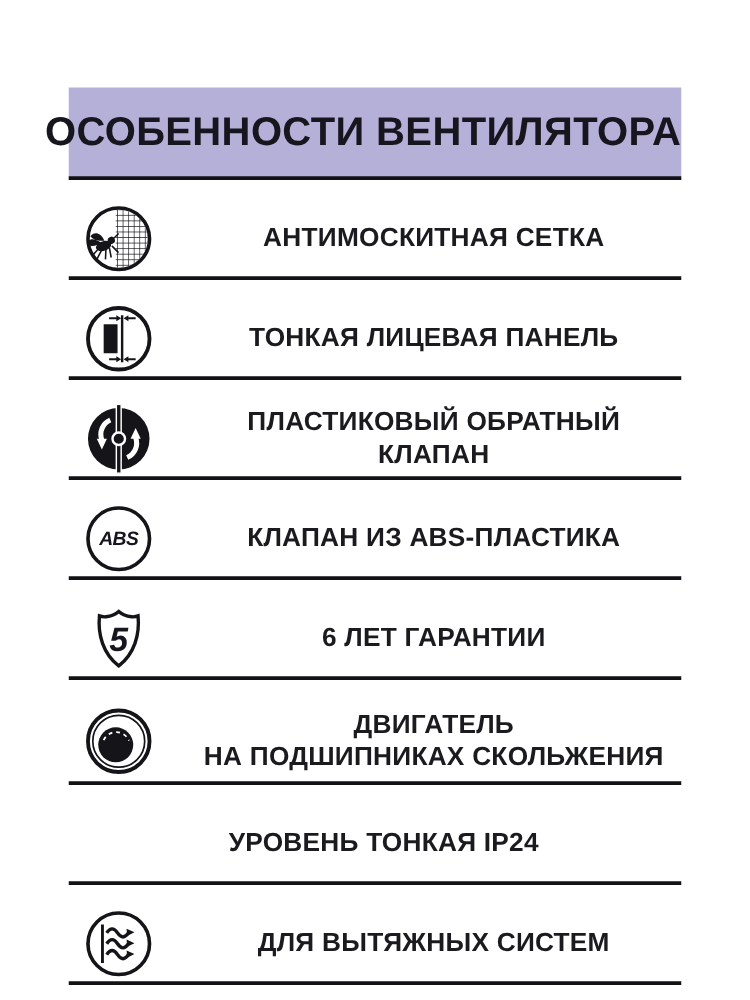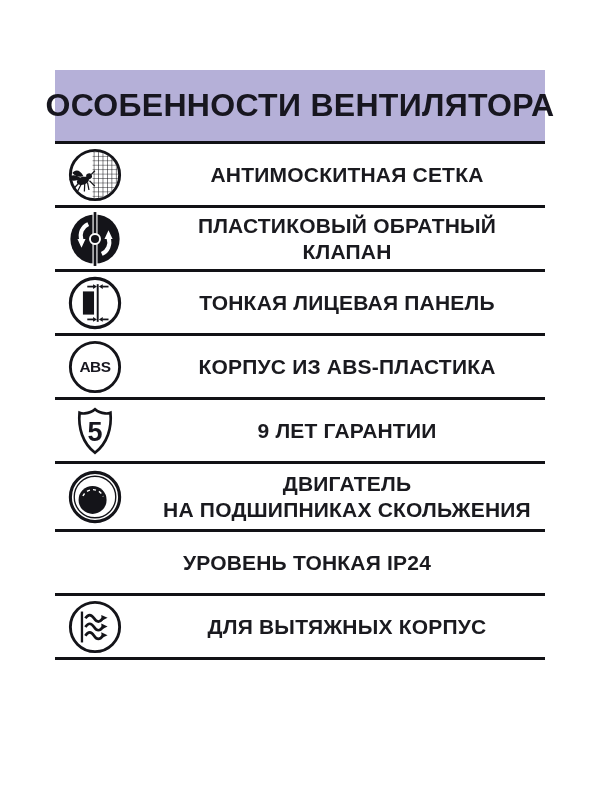--- a/index.html
+++ b/index.html
@@ -3,28 +3,28 @@
 <meta charset="utf-8">
 <style>
   html,body{margin:0;padding:0;background:#ffffff;}
   .canvas{
     position:relative;width:600px;height:800px;background:#ffffff;
     font-family:"Liberation Sans","DejaVu Sans",sans-serif;overflow:hidden;
   }
   .content{position:absolute;left:55px;top:70px;width:490px;}
   .banner{
     height:71px;background:#b5b0d8;border-bottom:3px solid #121216;
-    display:flex;align-items:center;justify-content:center;
+    display:flex;align-items:center;justify-content:flex-end;
   }
   .banner .title{
     font-size:32px;font-weight:700;color:#17161f;letter-spacing:.3px;white-space:nowrap;
   }
-  .row{display:flex;align-items:center;height:61px;border-bottom:3px solid #121216;background:#fff;}
+  .row{display:flex;align-items:center;height:61px;border-bottom:3px solid #121216;background:#fff;margin-top:16px;}
   .row.tall{height:65px;justify-content:space-between;}
-  .icon-cell{flex:0 0 80px;width:80px;display:flex;align-items:center;justify-content:center;}
+  .icon-cell{flex:0 0 80px;width:80px;display:flex;align-items:center;justify-content:center;font-style:italic;}
   .label{
     flex:1;text-align:center;padding-left:16px;padding-right:2px;
     font-size:21px;font-weight:700;color:#1a1a1f;line-height:1.22;
     white-space:pre-line;letter-spacing:.2px;
   }
   svg{display:block;}
   svg text{font-family:"Liberation Sans","DejaVu Sans",sans-serif;font-weight:700;fill:#17161f;}
 </style>
 </head>
 <body>
@@ -58,72 +58,72 @@
             <path d="M-2 2 L-9 9 M1 3 L-2 11 M4 3 L3 11 M6.5 2 L10 9 M-5 1 L-12 5" stroke="#141419" stroke-width="1.3" fill="none"></path>
           </g>
         </svg>
       </div>
       <div class="label">АНТИМОСКИТНАЯ СЕТКА</div>
     </div>
 
     <div class="row">
       <div class="icon-cell">
         <svg width="56" height="56" viewBox="0 0 58 58">
-          <circle cx="29" cy="29" r="25.5" fill="#141419"></circle>
-          <path d="M22 13.5 A13 13 0 0 0 15 30" fill="none" stroke="#ffffff" stroke-width="4.2"></path>
-          <polygon points="10.8,29 19.2,29 15,38" fill="#ffffff"></polygon>
-          <path d="M36 44.5 A13 13 0 0 0 43 28" fill="none" stroke="#ffffff" stroke-width="4.2"></path>
-          <polygon points="38.8,29 47.2,29 43,20" fill="#ffffff"></polygon>
-          <rect x="27" y="0.5" width="4" height="57" fill="#141419" stroke="#ffffff" stroke-width="1.2"></rect>
-          <circle cx="29" cy="29" r="5.2" fill="#141419" stroke="#ffffff" stroke-width="2"></circle>
-        </svg>
-      </div>
-      <div class="label">ПЛАСТИКОВЫЙ ОБРАТНЫЙ КЛАПАН</div>
-    </div>
-
-    <div class="row">
-      <div class="icon-cell">
-        <svg width="56" height="56" viewBox="0 0 58 58">
           <circle cx="29" cy="29" r="25.5" fill="none" stroke="#141419" stroke-width="3.2"></circle>
           <rect x="16.5" y="17" width="11.5" height="24" fill="#141419"></rect>
           <line x1="31.8" y1="9.5" x2="31.8" y2="48.5" stroke="#141419" stroke-width="2"></line>
           <path d="M21 12 H27.5" stroke="#141419" stroke-width="1.8"></path>
           <polygon points="27,9.6 31,12 27,14.4" fill="#141419"></polygon>
           <path d="M43 12 H36.5" stroke="#141419" stroke-width="1.8"></path>
           <polygon points="37,9.6 33,12 37,14.4" fill="#141419"></polygon>
           <path d="M21 46 H27.5" stroke="#141419" stroke-width="1.8"></path>
           <polygon points="27,43.6 31,46 27,48.4" fill="#141419"></polygon>
           <path d="M43 46 H36.5" stroke="#141419" stroke-width="1.8"></path>
           <polygon points="37,43.6 33,46 37,48.4" fill="#141419"></polygon>
         </svg>
       </div>
       <div class="label">ТОНКАЯ ЛИЦЕВАЯ ПАНЕЛЬ</div>
     </div>
 
     <div class="row">
       <div class="icon-cell">
         <svg width="56" height="56" viewBox="0 0 58 58">
+          <circle cx="29" cy="29" r="25.5" fill="#141419"></circle>
+          <path d="M22 13.5 A13 13 0 0 0 15 30" fill="none" stroke="#ffffff" stroke-width="4.2"></path>
+          <polygon points="10.8,29 19.2,29 15,38" fill="#ffffff"></polygon>
+          <path d="M36 44.5 A13 13 0 0 0 43 28" fill="none" stroke="#ffffff" stroke-width="4.2"></path>
+          <polygon points="38.8,29 47.2,29 43,20" fill="#ffffff"></polygon>
+          <rect x="27" y="0.5" width="4" height="57" fill="#141419" stroke="#ffffff" stroke-width="1.2"></rect>
+          <circle cx="29" cy="29" r="5.2" fill="#141419" stroke="#ffffff" stroke-width="2"></circle>
+        </svg>
+      </div>
+      <div class="label">ПЛАСТИКОВЫЙ ОБРАТНЫЙ КЛАПАН</div>
+    </div>
+
+    <div class="row">
+      <div class="icon-cell">
+        <svg width="56" height="56" viewBox="0 0 58 58">
           <circle cx="29" cy="29" r="25.5" fill="none" stroke="#141419" stroke-width="3"></circle>
           <text x="29" y="34.5" font-size="16" text-anchor="middle" letter-spacing="-0.5">ABS</text>
         </svg>
       </div>
-      <div class="label">КОРПУС ИЗ ABS-ПЛАСТИКА</div>
+      <div class="label">КЛАПАН ИЗ ABS-ПЛАСТИКА</div>
     </div>
 
     <div class="row">
       <div class="icon-cell">
         <svg width="56" height="56" viewBox="0 0 58 58">
           <path d="M29 6.5 C31.5 8.8 35 10.4 39.5 10.8 C41.5 11 43.5 10.7 45 10.1
                    C46.5 25.5 42 41.5 29 51.5
                    C16 41.5 11.5 25.5 13 10.1
                    C14.5 10.7 16.5 11 18.5 10.8 C23 10.4 26.5 8.8 29 6.5 Z" fill="none" stroke="#141419" stroke-width="2.8"></path>
           <text x="29" y="39.5" font-size="28" text-anchor="middle">5</text>
         </svg>
       </div>
-      <div class="label">9 ЛЕТ ГАРАНТИИ</div>
+      <div class="label">6 ЛЕТ ГАРАНТИИ</div>
     </div>
 
 
     <div class="row tall">
       <div class="icon-cell">
         <svg width="56" height="56" viewBox="0 0 58 58">
           <circle cx="29" cy="29" r="25.5" fill="none" stroke="#141419" stroke-width="3.2"></circle>
           <circle cx="29" cy="29" r="21.5" fill="none" stroke="#141419" stroke-width="1.4"></circle>
           <circle cx="26.5" cy="32" r="14.5" fill="#141419"></circle>
           <path d="M16.5 28 A11.5 11.5 0 0 1 37.5 28.5" fill="none" stroke="#ffffff" stroke-width="1.4" stroke-dasharray="3.2 3.2"></path>
@@ -143,17 +143,17 @@
           <circle cx="29" cy="29" r="25.5" fill="none" stroke="#141419" stroke-width="3"></circle>
           <line x1="15.5" y1="13" x2="15.5" y2="45" stroke="#141419" stroke-width="2.4"></line>
           <path d="M19 20 c3 -4.5 6 -4.5 9 0 c3 4.5 6 4.5 9 0" fill="none" stroke="#141419" stroke-width="2.8"></path>
           <polygon points="35.5,16.5 42,19.5 36,22.5" fill="#141419"></polygon>
           <path d="M19 29 c3 -4.5 6 -4.5 9 0 c3 4.5 6 4.5 9 0" fill="none" stroke="#141419" stroke-width="2.8"></path>
           <polygon points="35.5,25.5 42,28.5 36,31.5" fill="#141419"></polygon>
           <path d="M19 38 c3 -4.5 6 -4.5 9 0 c3 4.5 6 4.5 9 0" fill="none" stroke="#141419" stroke-width="2.8"></path>
           <polygon points="35.5,34.5 42,37.5 36,40.5" fill="#141419"></polygon>
         </svg>
       </div>
-      <div class="label">ДЛЯ ВЫТЯЖНЫХ КОРПУС</div>
+      <div class="label">ДЛЯ ВЫТЯЖНЫХ СИСТЕМ</div>
     </div>
 
   </div>
 </div>
 
 </body></html>

